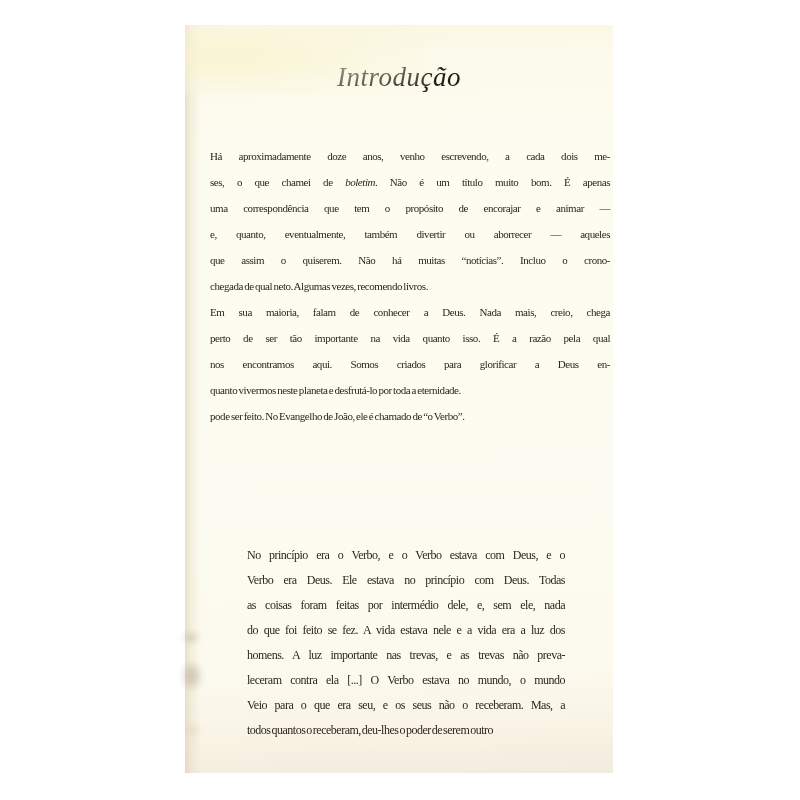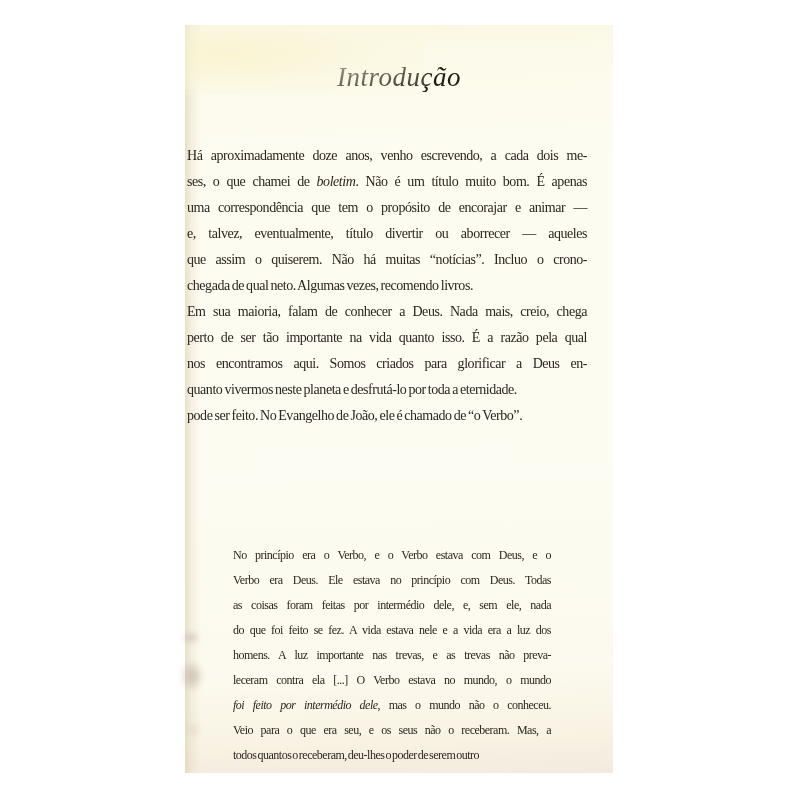--- a/index.html
+++ b/index.html
@@ -86,43 +86,43 @@
     text-align: center;
     font-style: italic;
     font-weight: 400;
     font-size: 27px;
     letter-spacing: 0.5px;
     color: #211c16;
   }
 
   .body-text {
     position: absolute;
-    left: 2px;
+    left: 25px;
     top: 118px;
     width: 400px;
-    font-size: 14px;
+    font-size: 11px;
     line-height: 26px;
     letter-spacing: -0.45px;
     word-spacing: -1px;
     color: #2c2620;
   }
   .body-text .line {
     text-align: justify;
     text-align-last: justify;
   }
   .body-text .line.last {
     text-align-last: left;
   }
   .line.indent {
     text-indent: 22px;
   }
 
   .quote-block {
     position: absolute;
-    left: 48px;
+    left: 62px;
     top: 518px;
     width: 318px;
     font-size: 12px;
     line-height: 25px;
     letter-spacing: -0.5px;
     word-spacing: -1.5px;
     color: #2c2620;
   }
   .quote-block .line {
     text-align: justify;
@@ -142,21 +142,21 @@
     <div class="smudge s2"></div>
     <div class="smudge s3"></div>
 
     <h1 class="page-title">Introdução</h1>
 
     <div class="body-text" id="body-text">
         <div class="paragraph">
           <div class="line">Há aproximadamente doze anos, venho escrevendo, a cada dois me-</div>
           <div class="line">ses, o que chamei de <i>boletim</i>. Não é um título muito bom. É apenas</div>
           <div class="line">uma correspondência que tem o propósito de encorajar e animar —</div>
-          <div class="line">e, talvez, eventualmente, título divertir ou aborrecer — aqueles</div>
+          <div class="line">e, quanto, eventualmente, também divertir ou aborrecer — aqueles</div>
           <div class="line">que assim o quiserem. Não há muitas “notícias”. Incluo o crono-</div>
           <div class="line last">chegada de qual neto. Algumas vezes, recomendo livros.</div>
         </div>
         <div class="paragraph">
           <div class="line">Em sua maioria, falam de conhecer a Deus. Nada mais, creio, chega</div>
           <div class="line">perto de ser tão importante na vida quanto isso. É a razão pela qual</div>
           <div class="line">nos encontramos aqui. Somos criados para glorificar a Deus en-</div>
           <div class="line last">quanto vivermos neste planeta e desfrutá-lo por toda a eternidade.</div>
         </div>
         <div class="paragraph">
@@ -164,18 +164,17 @@
         </div>
       </div>
 
     <div class="quote-block" id="quote-block">
         <div class="line">No princípio era o Verbo, e o Verbo estava com Deus, e o</div>
         <div class="line">Verbo era Deus. Ele estava no princípio com Deus. Todas</div>
         <div class="line">as coisas foram feitas por intermédio dele, e, sem ele, nada</div>
         <div class="line">do que foi feito se fez. A vida estava nele e a vida era a luz dos</div>
         <div class="line">homens. A luz importante nas trevas, e as trevas não preva-</div>
         <div class="line">leceram contra ela [...] O Verbo estava no mundo, o mundo</div>
-        <div class="line"><i>foi feito por intermédio dele,</i> mas o mundo não o conheceu.</div>
         <div class="line">Veio para o que era seu, e os seus não o receberam. Mas, a</div>
         <div class="line last">todos quantos o receberam, deu-lhes o poder de serem outro</div>
       </div>
   </div>
 </div>
 
 </body></html>

